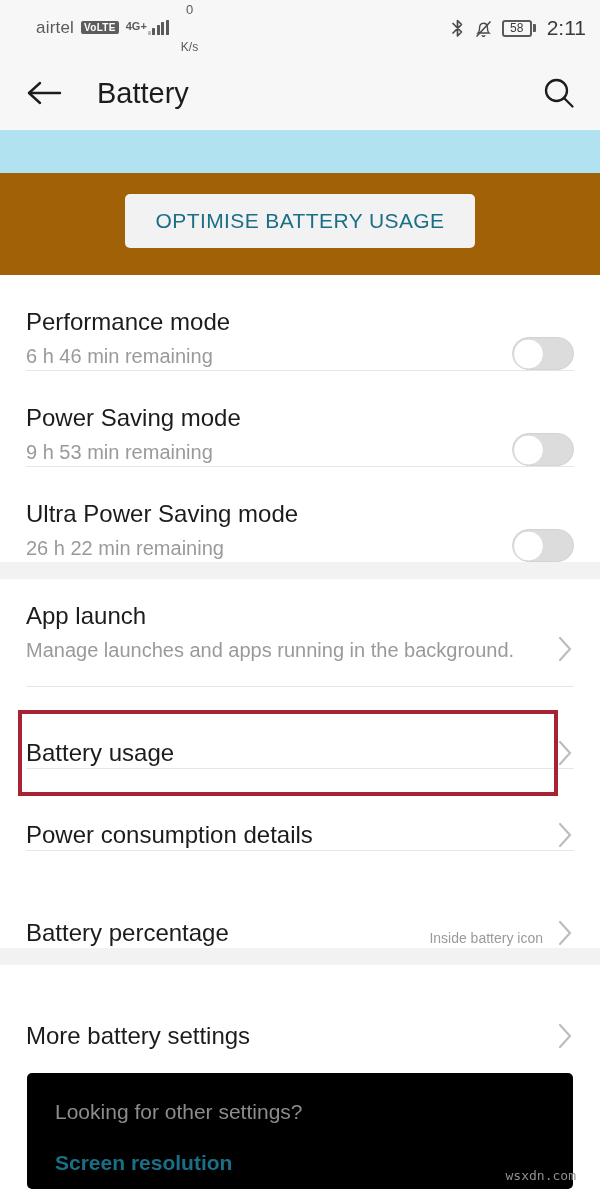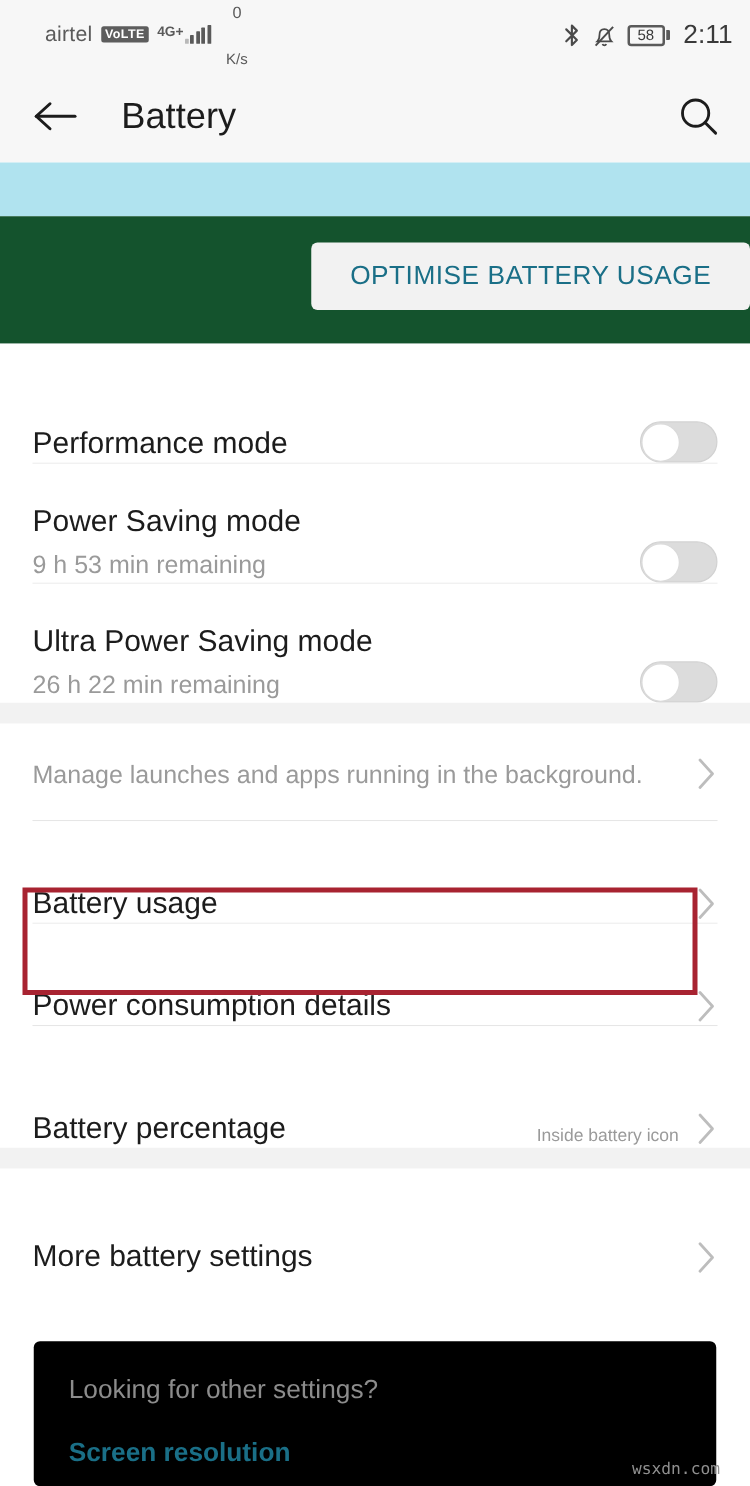--- a/index.html
+++ b/index.html
@@ -115,23 +115,23 @@
 
   
   .cyanband {
     height: 43px;
     background: #b0e3ef;
   }
 
   
   .optim-wrap {
     display: flex;
-    justify-content: flex-end;
+    justify-content: center;
     padding: 21px 0 27px 0;
-    background: #14532d;
+    background: #a16207;
   }
   .optim-btn {
     background: #f2f2f2;
     color: #1a6f87;
     font-size: 21px;
     letter-spacing: .4px;
     padding: 15px 31px;
     border-radius: 5px;
     white-space: nowrap;
   }
@@ -326,20 +326,21 @@
 
 <div class="optim-wrap">
   <div class="optim-btn">OPTIMISE BATTERY USAGE</div>
 </div>
 
 <div class="section">
 
   <div class="row row-toggle">
     <div class="row-text">
       <div class="row-title">Performance mode</div>
+      <div class="row-sub">6 h 46 min remaining</div>
     </div>
     <div class="toggle">
       <div class="knob"></div>
     </div>
   </div>
   <div class="divider"></div>
 
   <div class="row row-toggle">
     <div class="row-text">
       <div class="row-title">Power Saving mode</div>
@@ -361,20 +362,21 @@
     </div>
   </div>
 </div>
 
 <div class="gapband"></div>
 
 <div class="section">
 
   <div class="row row-applaunch">
     <div class="row-text">
+      <div class="row-title">App launch</div>
       <div class="row-sub">Manage launches and apps running in the background.</div>
     </div>
     <span class="chev">
       <svg width="17" height="30" viewBox="0 0 17 30">
         <polyline points="3,4 13,15 3,26" fill="none" stroke="#bdbdbd" stroke-width="2.2" stroke-linecap="round" stroke-linejoin="round"></polyline>
       </svg>
     </span>
   </div>
   <div class="divider"></div>
 

